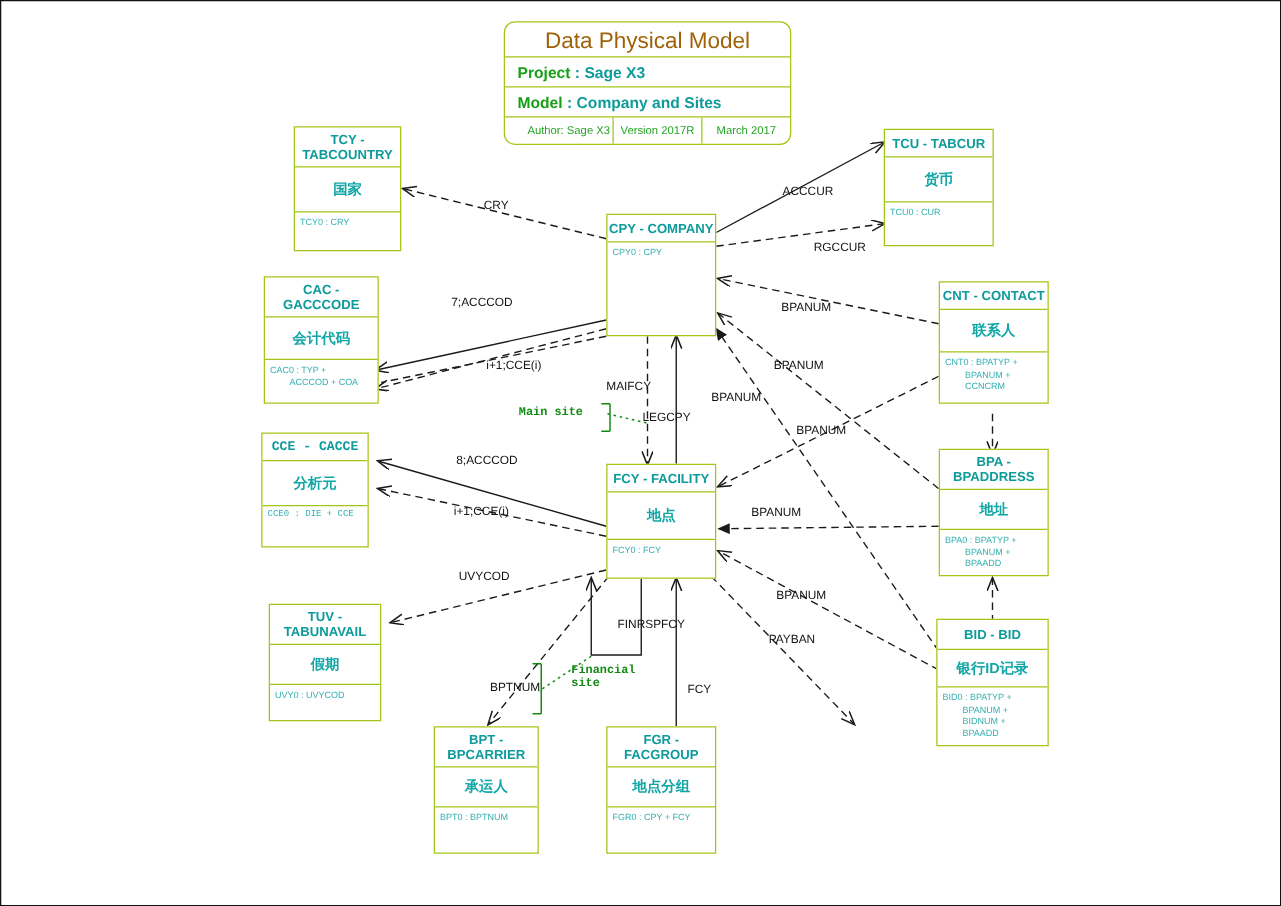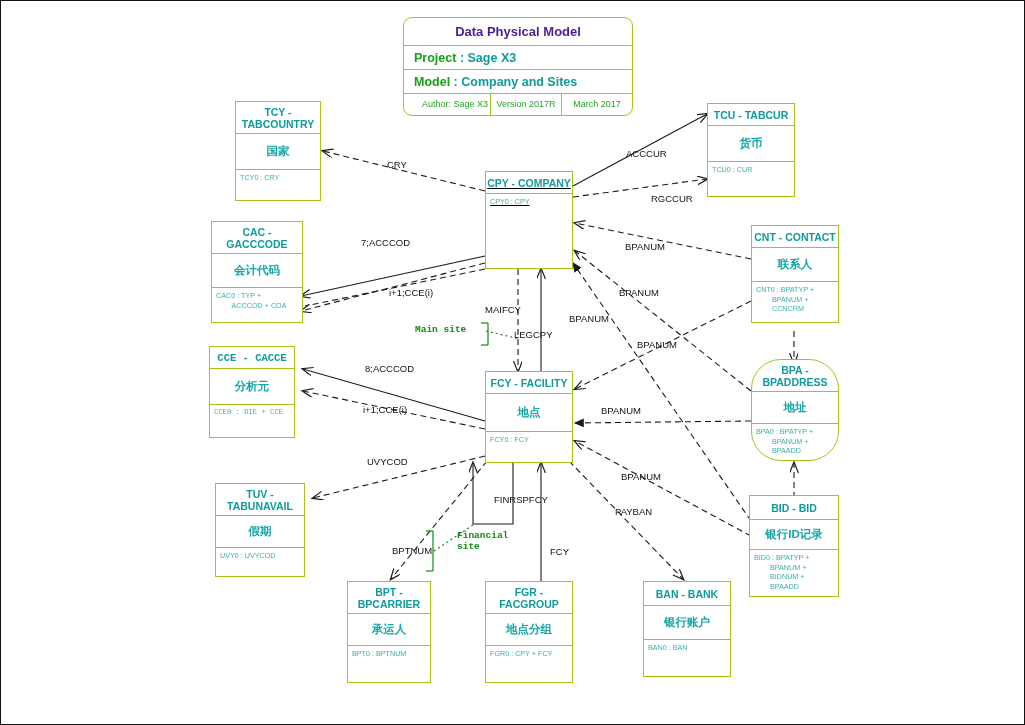--- a/index.html
+++ b/index.html
@@ -4,21 +4,21 @@
 <style>
   html,body{margin:0;padding:0;background:#ffffff;}
   body{font-family:"Liberation Sans",sans-serif;}
   #page{position:relative;width:1025px;height:725px;background:#fff;box-sizing:border-box;border:1px solid #111;overflow:hidden;}
   svg#wires{position:absolute;left:0;top:0;width:1025px;height:725px;pointer-events:none;}
 
   
   .titlecard{position:absolute;left:402px;top:16px;width:230px;border:1.4px solid #a2c617;border-radius:9px;background:#fff;box-sizing:border-box;overflow:hidden;}
   .tc-row{border-bottom:1.4px solid #a2c617;box-sizing:border-box;}
   .tc-row:last-child{border-bottom:none;margin-left:16px;}
-  .tc-title{height:28px;line-height:28px;text-align:center;color:#4c1d95;font-weight:bold;font-size:13px;}
+  .tc-title{height:28px;line-height:28px;text-align:center;color:#a16207;font-weight:normal;font-size:18px;}
   .tc-line{height:24px;line-height:24px;padding-left:10px;font-size:12.5px;font-weight:bold;color:#0f9b9b;}
   .tc-line .k{color:#17a017;}
   .tc-foot{display:flex;height:21px;}
   .tc-foot div{flex:1;line-height:21px;text-align:center;font-size:9px;color:#24a324;border-right:1.4px solid #a2c617;}
   .tc-foot div:last-child{border-right:none;}
 
   
   .ent{position:absolute;border:1.4px solid #a2c617;background:#fff;box-sizing:border-box;}
   .ent .hd{border-bottom:1.4px solid #a2c617;color:#0f9b9b;font-weight:bold;font-size:10.5px;text-align:center;display:flex;align-items:center;justify-content:center;line-height:12px;box-sizing:border-box;}
   .ent .nm{border-bottom:1.4px solid #a2c617;color:#13a6a6;font-weight:bold;font-size:11.5px;text-align:center;display:flex;align-items:center;justify-content:center;box-sizing:border-box;}
@@ -148,21 +148,21 @@
   </div>
 
   <div class="ent" id="e-tuv" style="left:214px;top:482px;width:90px;height:94px;">
     <div class="hd h2">
       <span><span>TUV -</span><br><span>TABUNAVAIL</span></span>
     </div>
     <div class="nm" style="height:32px">假期</div>
     <div class="ky">UVY0 : UVYCOD</div>
   </div>
 
-  <div class="ent" id="e-cpy" style="left:484px;top:170px;width:88px;height:98px;text-decoration:underline;">
+  <div class="ent" id="e-cpy" style="left:484px;top:170px;width:88px;height:98px;">
     <div class="hd" style="height:22px">CPY - COMPANY</div>
     <div class="ky">CPY0 : CPY</div>
   </div>
 
   <div class="ent" id="e-fcy" style="left:484px;top:370px;width:88px;height:92px;">
     <div class="hd" style="height:22px">FCY - FACILITY</div>
     <div class="nm" style="height:38px">地点</div>
     <div class="ky">FCY0 : FCY</div>
   </div>
 
@@ -173,21 +173,21 @@
   </div>
 
   <div class="ent" id="e-cnt" style="left:750px;top:224px;width:88px;height:98px;">
     <div class="hd" style="height:22px">CNT - CONTACT</div>
     <div class="nm" style="height:34px">联系人</div>
     <div class="ky">CNT0 : BPATYP +
         BPANUM +
         CCNCRM</div>
   </div>
 
-  <div class="ent" id="e-bpa" style="left:750px;top:358px;width:88px;height:102px;border-radius:30px;">
+  <div class="ent" id="e-bpa" style="left:750px;top:358px;width:88px;height:102px;">
     <div class="hd h2">
       <span><span>BPA -</span><br><span>BPADDRESS</span></span>
     </div>
     <div class="nm" style="height:32px">地址</div>
     <div class="ky">BPA0 : BPATYP +
         BPANUM +
         BPAADD</div>
   </div>
 
   <div class="ent" id="e-bid" style="left:748px;top:494px;width:90px;height:102px;">
@@ -208,25 +208,20 @@
   </div>
 
   <div class="ent" id="e-fgr" style="left:484px;top:580px;width:88px;height:102px;">
     <div class="hd h2">
       <span><span>FGR -</span><br><span>FACGROUP</span></span>
     </div>
     <div class="nm" style="height:32px">地点分组</div>
     <div class="ky">FGR0 : CPY + FCY</div>
   </div>
 
-  <div class="ent" id="e-ban" style="left:642px;top:580px;width:88px;height:96px;">
-    <div class="hd" style="height:24px">BAN - BANK</div>
-    <div class="nm" style="height:34px">银行账户</div>
-    <div class="ky">BAN0 : BAN</div>
-  </div>
 
   <div class="lbl" style="left:386px;top:158px;">CRY</div>
   <div class="lbl" style="left:625px;top:147px;">ACCCUR</div>
   <div class="lbl" style="left:650px;top:192px;">RGCCUR</div>
   <div class="lbl" style="left:360px;top:236px;">7;ACCCOD</div>
   <div class="lbl" style="left:624px;top:240px;">BPANUM</div>
   <div class="lbl" style="left:618px;top:286px;">BPANUM</div>
   <div class="lbl" style="left:568px;top:312px;">BPANUM</div>
   <div class="lbl" style="left:636px;top:338px;">BPANUM</div>
   <div class="lbl" style="left:600px;top:404px;">BPANUM</div>

